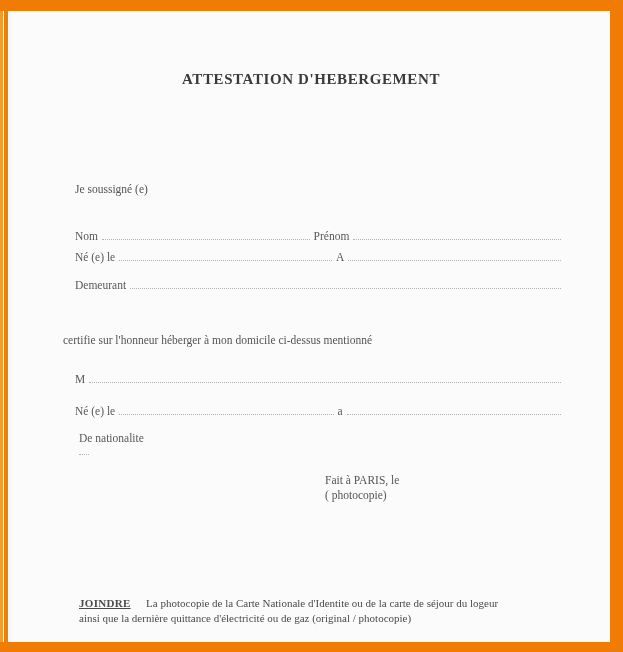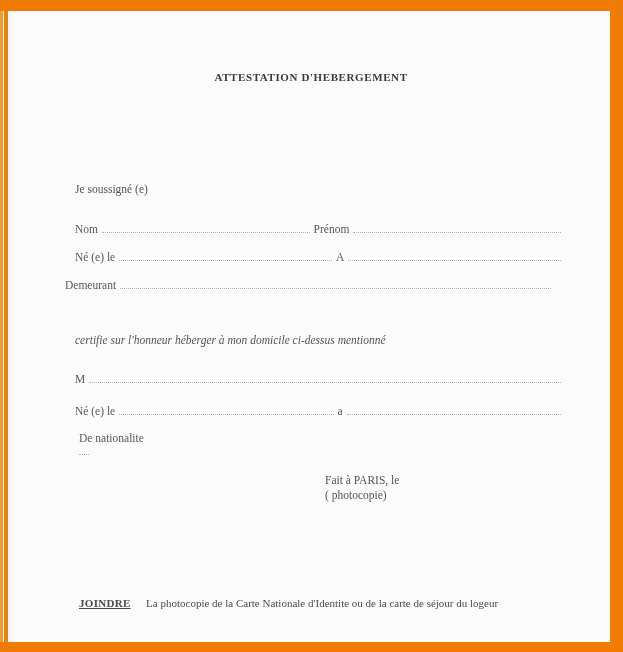--- a/index.html
+++ b/index.html
@@ -68,21 +68,21 @@
     width: 598px;
     height: 631px;
     background: #FBFBFB;
   }
 
   .doc-title {
     position: absolute;
     left: 0; top: 60px;
     width: 598px;
     text-align: center;
-    font-size: 11px;
+    font-size: 15px;
     font-weight: bold;
     letter-spacing: 0.6px;
     color: #3a3a3a;
   }
 
   .line-row {
     position: absolute;
     display: flex;
     align-items: baseline;
     color: #565656;
@@ -141,40 +141,40 @@
   <div class="border-right-inner"></div>
   <div class="border-top"></div>
   <div class="border-bottom"></div>
 
   <div class="sheet">
 
     <div class="doc-title">ATTESTATION D'HEBERGEMENT</div>
 
     <div class="para" style="left:63px; top:172px;">Je  soussigné (e)</div>
 
-    <div class="line-row" style="left:63px; top:211px; width:490px;">
+    <div class="line-row" style="left:63px; top:218px; width:490px;">
       <span class="lbl">Nom</span>
       <span class="dots"></span>
       <span class="lbl">Prénom</span>
       <span class="dots"></span>
     </div>
 
     <div class="line-row" style="left:63px; top:239px; width:490px;">
       <span class="lbl">Né (e) le</span>
       <span class="dots"></span>
       <span class="lbl">A</span>
       <span class="dots"></span>
     </div>
 
-    <div class="line-row" style="left:53px; top:267px; width:490px;">
+    <div class="line-row" style="left:63px; top:267px; width:490px;">
       <span class="lbl">Demeurant</span>
       <span class="dots"></span>
     </div>
 
-    <div class="para" style="left:63px; top:323px;font-style:italic;">certifie sur l'honneur héberger à mon domicile ci-dessus mentionné</div>
+    <div class="para" style="left:51px; top:323px;">certifie sur l'honneur héberger à mon domicile ci-dessus mentionné</div>
 
     <div class="line-row" style="left:63px; top:361px; width:490px;">
       <span class="lbl">M</span>
       <span class="dots"></span>
     </div>
 
     <div class="line-row" style="left:63px; top:393px; width:490px;">
       <span class="lbl">Né (e) le</span>
       <span class="dots"></span>
       <span class="lbl">a</span>
@@ -190,16 +190,17 @@
       <div>Fait à PARIS, le</div>
       <div>( photocopie)</div>
     </div>
 
     <div class="footer" style="left:60px; top:585px;">
       <div>
         <span class="footer-strong">JOINDRE</span>
         <span style="display:inline-block; width:10px;"></span>
         <span>La photocopie de la Carte Nationale d'Identite ou de la carte de séjour du logeur</span>
       </div>
+      <div>ainsi que la dernière quittance d'électricité ou de gaz (original / photocopie)</div>
     </div>
 
   </div>
 </div>
 
 </body></html>

